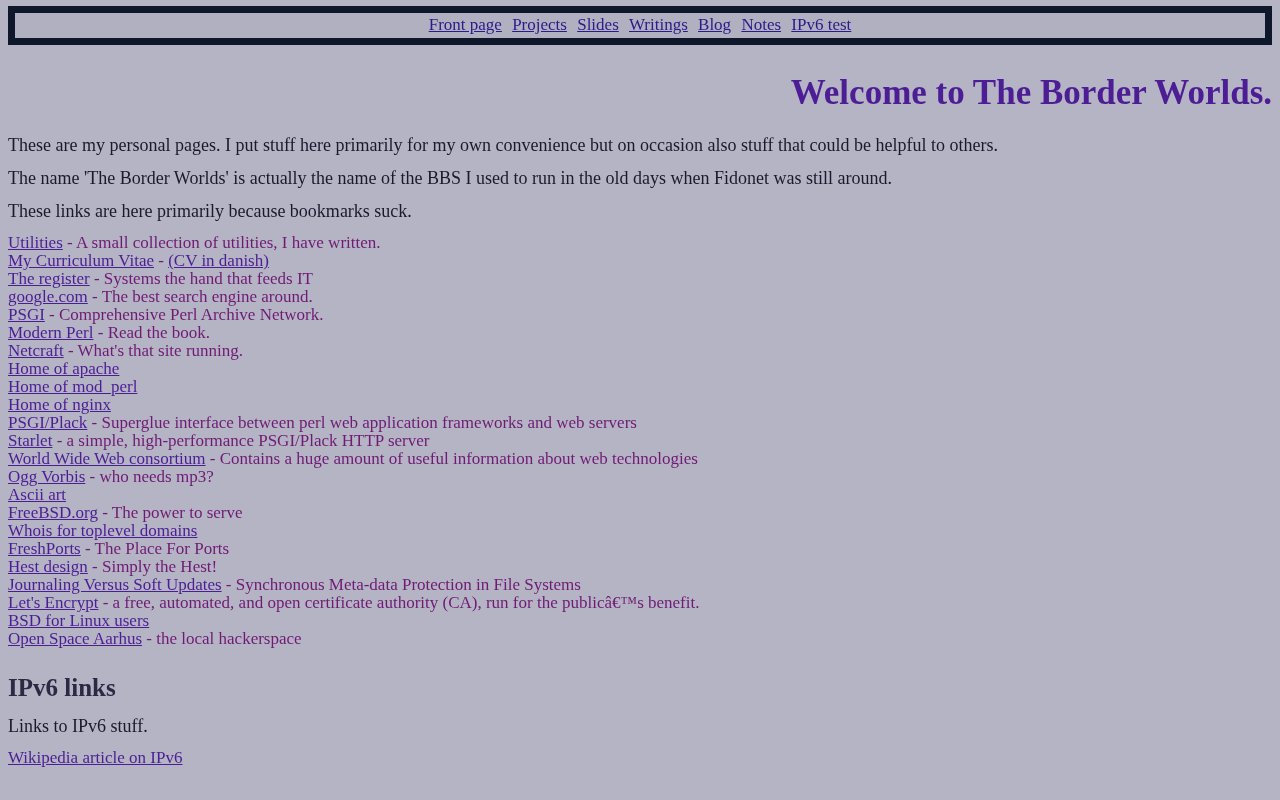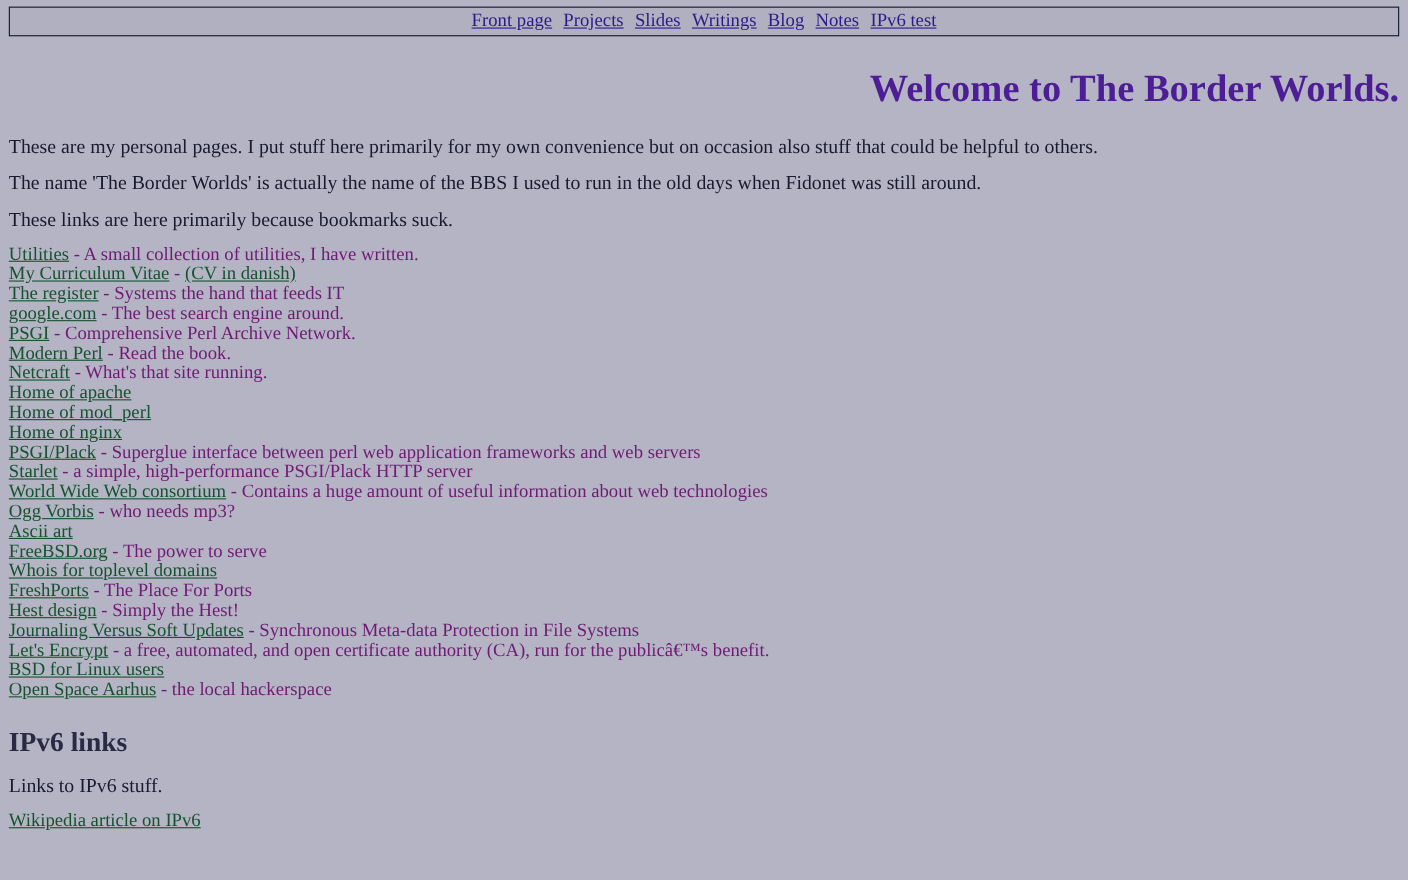--- a/index.html
+++ b/index.html
@@ -10,21 +10,21 @@
     height: 800px;
     overflow: hidden;
   }
   body {
     font-family: "Liberation Serif", "DejaVu Serif", serif;
     font-size: 17px;
     color: #000000;
   }
   .nav-bar {
     margin: 6px 8px 0 8px;
-    border: 1px solid #0f172a;
+    border: 7px solid #0f172a;
     background: #b0b0c0;
     text-align: center;
     padding: 2px 0 3px 0;
     line-height: 1.2;
   }
   .nav-bar a {
     color: #2a1a8a;
     text-decoration: underline;
     font-size: 17px;
     margin: 0 3px;
@@ -56,21 +56,21 @@
     padding: 0;
     list-style: none;
     line-height: 18px;
   }
   .links li {
     margin: 0;
     padding: 0;
     white-space: nowrap;
   }
   a.link {
-    color: #14532d;
+    color: #4c1d95;
     text-decoration: underline;
   }
   .desc {
     color: #701a75;
   }
 </style>
 </head>
 <body>
 
 <div class="nav-bar">

